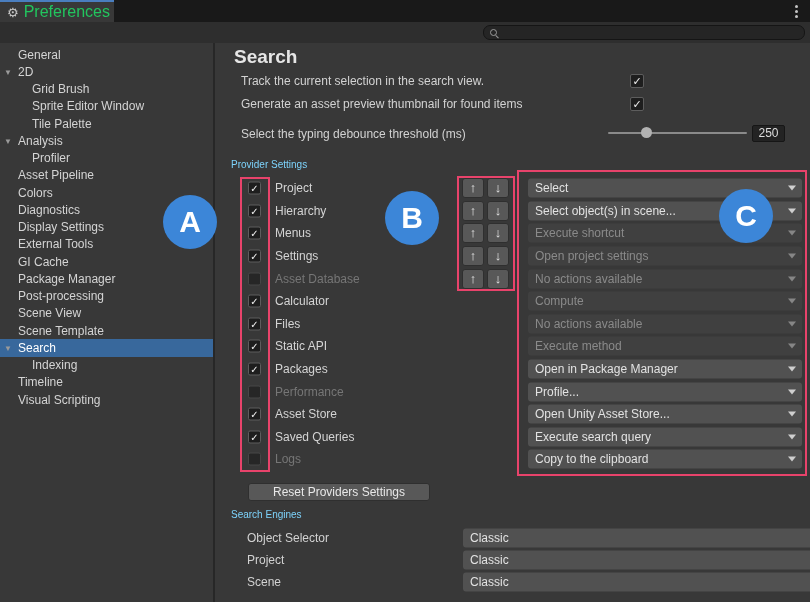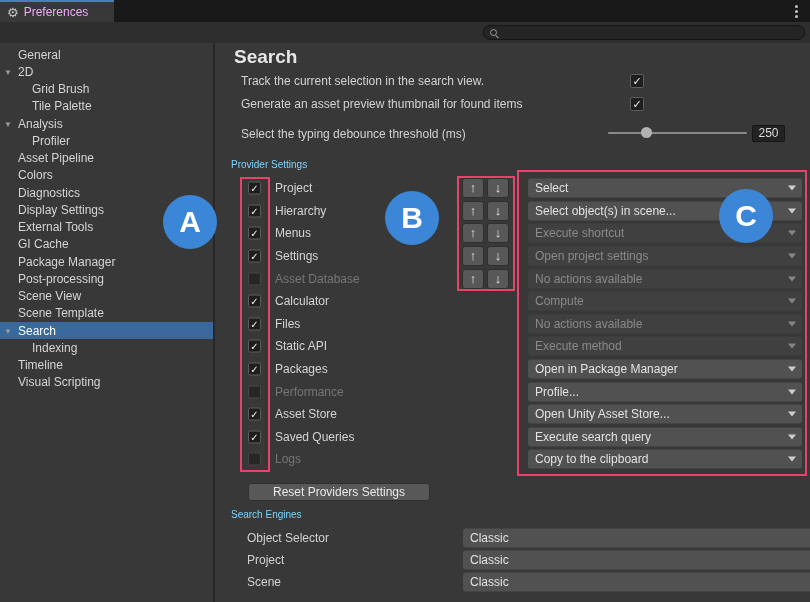--- a/index.html
+++ b/index.html
@@ -7,21 +7,21 @@
   body {
     position:relative; background:#383838;
     font-family:"Liberation Sans","DejaVu Sans",sans-serif;
     font-size:12px; color:#d2d2d2;
   }
   
   .tabbar { position:absolute; left:0; top:0; width:810px; height:22px; background:#191919; }
   .tab { position:absolute; left:0; top:0; width:114px; height:22px; background:#383838;
          border-top:2px solid #4a7ebf; display:flex; align-items:center; gap:5px; padding-left:7px; }
   .tab .gear { color:#c8c8c8; font-size:13px; line-height:13px; }
-  .tab .tlbl { color:#f0abfc; font-size:12px; }
+  .tab .tlbl { color:#22c55e; font-size:16px; }
   .kebab { position:absolute; left:789px; top:4px; width:14px; height:15px; display:flex;
            flex-direction:column; align-items:center; justify-content:center; }
   .kebab i { display:block; width:3px; height:3px; border-radius:50%; background:#c4c4c4; margin:1px 0; }
   
   .toolbar { position:absolute; left:0; top:22px; width:810px; height:21px; background:#2e2e2e; }
   .searchfield { position:absolute; left:483px; top:3px; width:322px; height:15px;
                  background:#252525; border:1px solid #151515; border-radius:7px; }
   .mag { position:absolute; left:6px; top:3px; width:7px; height:7px;
          border:1.3px solid #9a9a9a; border-radius:50%; }
   .mag::after { content:''; position:absolute; left:5px; top:5px; width:4px; height:1.4px;
@@ -115,20 +115,23 @@
       <span class="slbl lv0">General</span>
     </div>
     <div class="srow">
       <span class="tri">▼</span>
       <span class="slbl lv0">2D</span>
     </div>
     <div class="srow">
       <span class="slbl lv1">Grid Brush</span>
     </div>
     <div class="srow">
+      <span class="slbl lv1">Sprite Editor Window</span>
+    </div>
+    <div class="srow">
       <span class="slbl lv1">Tile Palette</span>
     </div>
     <div class="srow">
       <span class="tri">▼</span>
       <span class="slbl lv0">Analysis</span>
     </div>
     <div class="srow">
       <span class="slbl lv1">Profiler</span>
     </div>
     <div class="srow">

